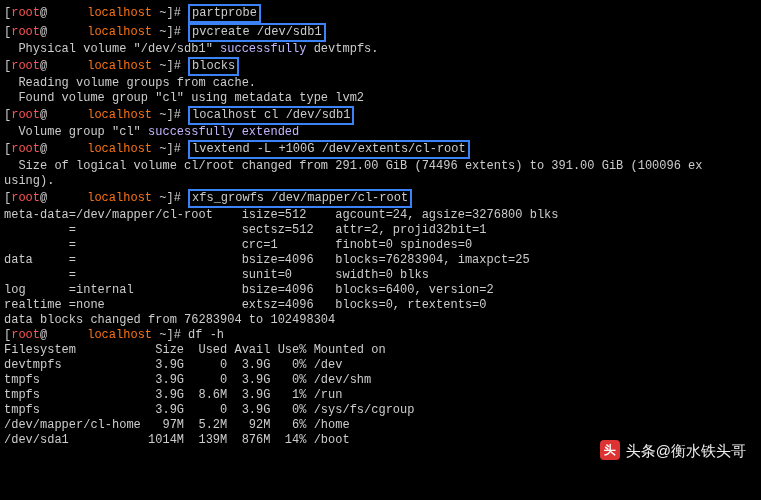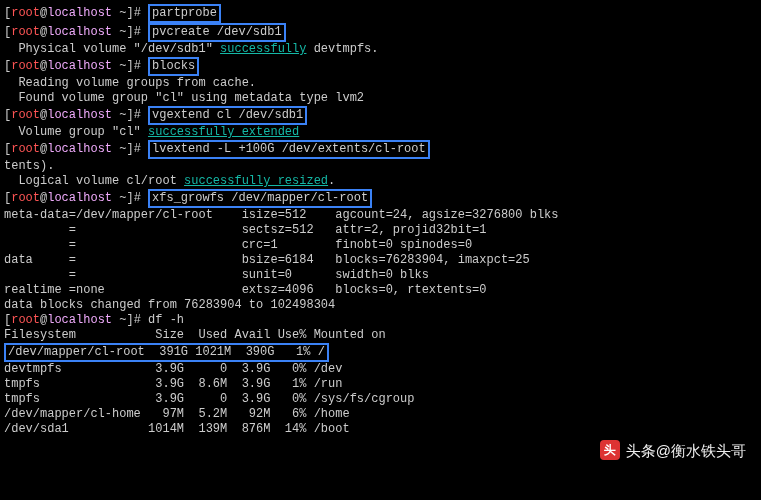--- a/index.html
+++ b/index.html
@@ -12,25 +12,25 @@
     line-height: 15px;
     width: 761px;
     height: 500px;
     box-sizing: border-box;
     overflow: hidden;
     position: relative;
   }
   .line { white-space: pre; }
   .root { color: #ff5555; }
   .at   { color: #ccc; }
-  .host { color: #f0abfc; }
+  .host { color: #f97316; padding-left: 40px; }
   .path, .tilde { color: #ccc; }
   .hash { color: #ccc; }
   .cmd  { color: #ccc; }
-  .green{ color: #14b8a6; text-decoration: underline; }
+  .green{ color: #c4b5fd; }
   .hl {
     border: 2px solid #3b82f6;
     padding: 0 2px;
     display: inline-block;
     box-sizing: border-box;
   }
   .watermark {
     position: absolute;
     right: 15px;
     bottom: 40px;
@@ -63,44 +63,45 @@
 
 <div class="line">[<span class="root">root</span><span>@</span><span class="host">localhost</span><span> ~</span><span>]# </span><span class="hl">pvcreate /dev/sdb1</span></div>
 
 <div class="line"><span>  Physical volume "/dev/sdb1" </span><span class="green">successfully</span><span> devtmpfs.</span></div>
 
 <div class="line">[<span class="root">root</span><span>@</span><span class="host">localhost</span><span> ~</span><span>]# </span><span class="hl">blocks</span></div>
 
 <div class="line">  Reading volume groups from cache.</div>
 <div class="line">  Found volume group "cl" using metadata type lvm2</div>
 
-<div class="line">[<span class="root">root</span><span>@</span><span class="host">localhost</span><span> ~</span><span>]# </span><span class="hl">vgextend cl /dev/sdb1</span></div>
+<div class="line">[<span class="root">root</span><span>@</span><span class="host">localhost</span><span> ~</span><span>]# </span><span class="hl">localhost cl /dev/sdb1</span></div>
 
 <div class="line"><span>  Volume group "cl" </span><span class="green">successfully extended</span></div>
 
 <div class="line">[<span class="root">root</span><span>@</span><span class="host">localhost</span><span> ~</span><span>]# </span><span class="hl">lvextend -L +100G /dev/extents/cl-root</span></div>
 
-<div class="line">tents).</div>
-<div class="line"><span>  Logical volume cl/root </span><span class="green">successfully resized</span><span>.</span></div>
+<div class="line">  Size of logical volume cl/root changed from 291.00 GiB (74496 extents) to 391.00 GiB (100096 ex</div>
+<div class="line">using).</div>
 
 <div class="line">[<span class="root">root</span><span>@</span><span class="host">localhost</span><span> ~</span><span>]# </span><span class="hl">xfs_growfs /dev/mapper/cl-root</span></div>
 
 <div class="line">meta-data=/dev/mapper/cl-root    isize=512    agcount=24, agsize=3276800 blks</div>
 <div class="line">         =                       sectsz=512   attr=2, projid32bit=1</div>
 <div class="line">         =                       crc=1        finobt=0 spinodes=0</div>
-<div class="line">data     =                       bsize=6184   blocks=76283904, imaxpct=25</div>
+<div class="line">data     =                       bsize=4096   blocks=76283904, imaxpct=25</div>
 <div class="line">         =                       sunit=0      swidth=0 blks</div>
+<div class="line">log      =internal               bsize=4096   blocks=6400, version=2</div>
 <div class="line">realtime =none                   extsz=4096   blocks=0, rtextents=0</div>
 <div class="line">data blocks changed from 76283904 to 102498304</div>
 
 <div class="line">[<span class="root">root</span><span>@</span><span class="host">localhost</span><span> ~</span><span>]# </span><span class="cmd">df -h</span></div>
 
 <div class="line">Filesystem           Size  Used Avail Use% Mounted on</div>
-<div class="line"><span class="hl">/dev/mapper/cl-root  391G 1021M  390G   1% /</span></div>
 <div class="line">devtmpfs             3.9G     0  3.9G   0% /dev</div>
+<div class="line">tmpfs                3.9G     0  3.9G   0% /dev/shm</div>
 <div class="line">tmpfs                3.9G  8.6M  3.9G   1% /run</div>
 <div class="line">tmpfs                3.9G     0  3.9G   0% /sys/fs/cgroup</div>
 <div class="line">/dev/mapper/cl-home   97M  5.2M   92M   6% /home</div>
 <div class="line">/dev/sda1           1014M  139M  876M  14% /boot</div>
 
 </div>
 
 <div class="watermark">
   <span class="wm-icon">头</span>
   <span>头条@衡水铁头哥</span>

